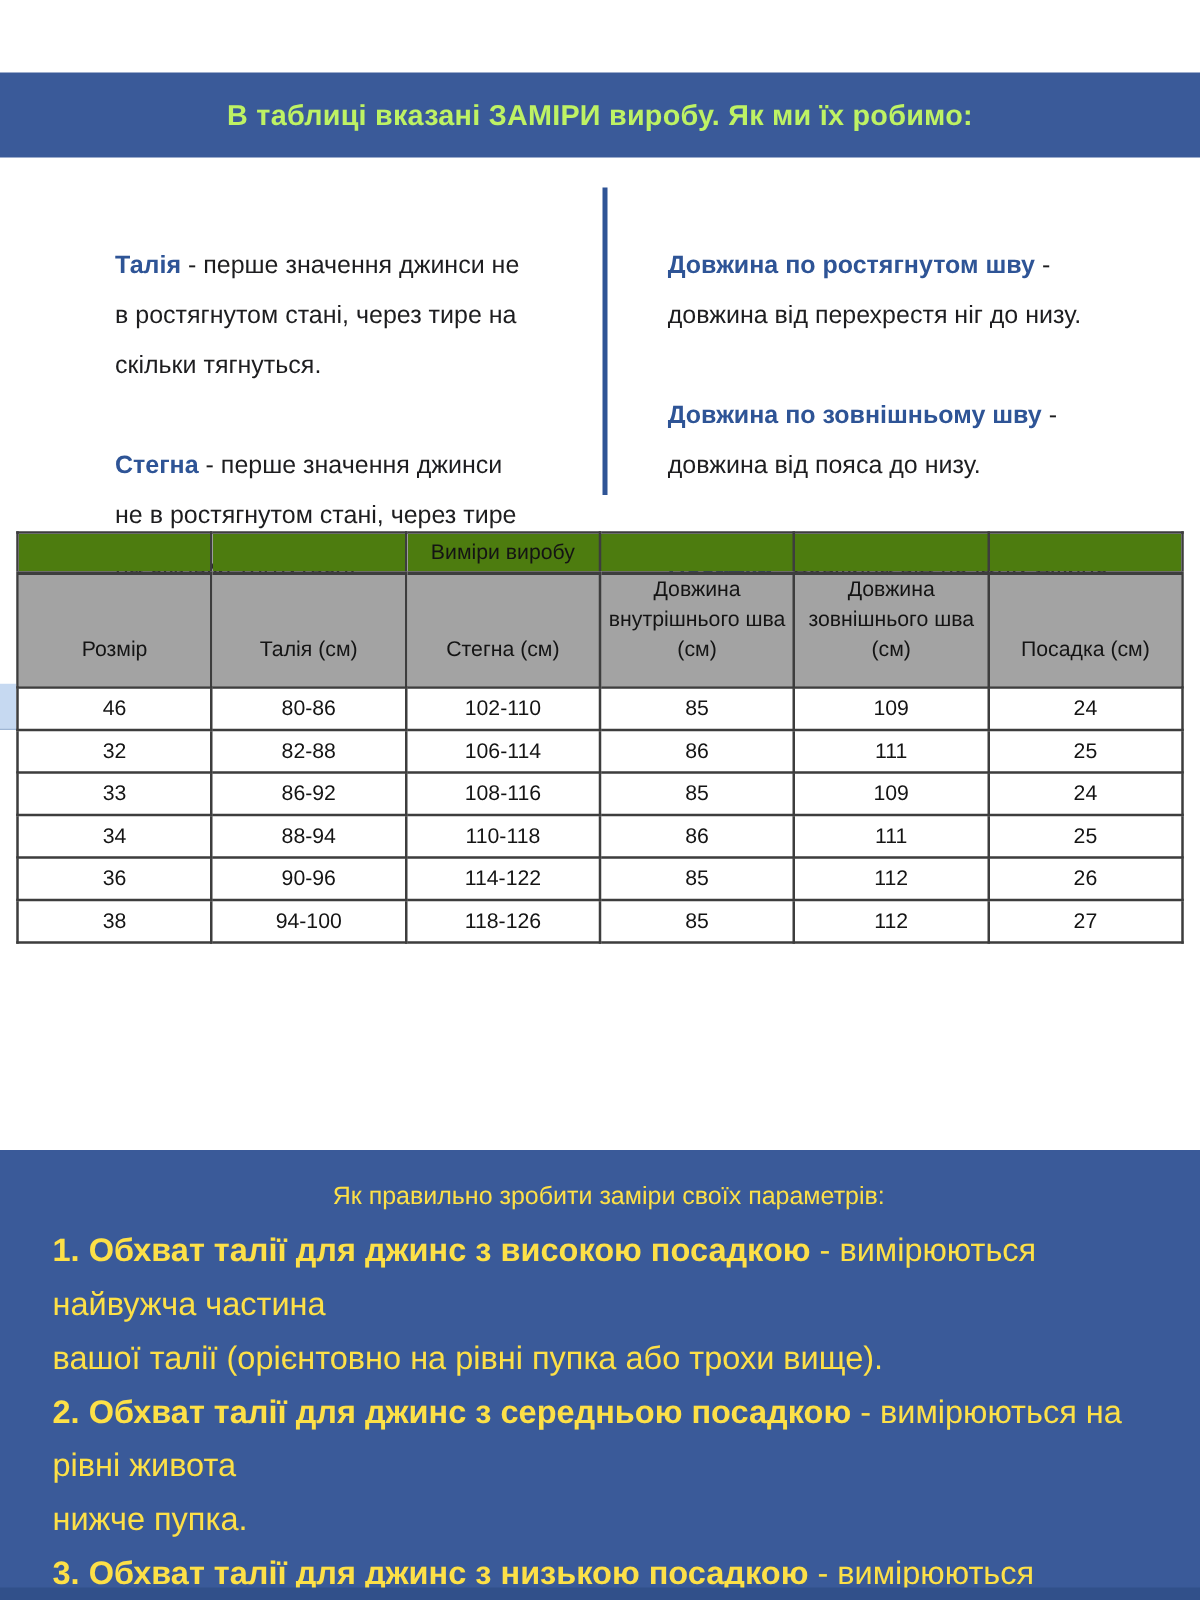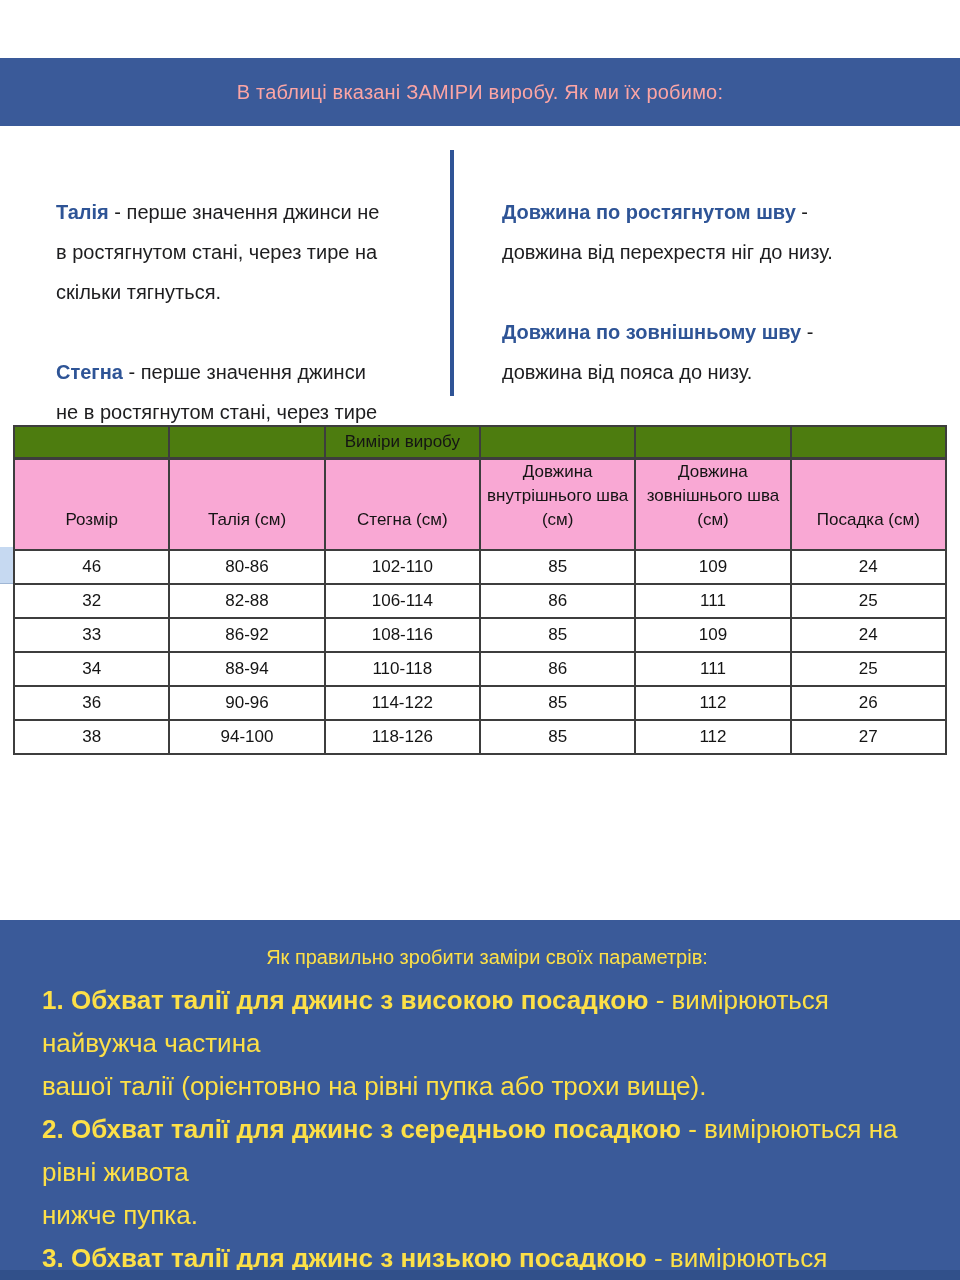--- a/index.html
+++ b/index.html
@@ -15,42 +15,42 @@
 
   
   .banner {
     position: absolute;
     top: 58px; left: 0;
     width: 960px; height: 68px;
     background: #3a5a99;
     display: flex; align-items: center; justify-content: center;
   }
   .banner h1 {
-    color: #fca5a5;
-    font-size: 20px;
-    font-weight: normal;
+    color: #bef264;
+    font-size: 23px;
+    font-weight: bold;
     letter-spacing: 0.2px;
   }
 
   
   .definitions {
     position: absolute;
     top: 148px; left: 0;
     width: 960px; height: 254px;
     display: flex;
   }
   .def-col {
     font-size: 20px;
     line-height: 40px;
     color: #1d1d1f;
     white-space: pre-line;
     padding-top: 4px;
   }
   .def-col p { margin: 0; }
-  .def-left  { margin-left: 56px; width: 394px; }
+  .def-left  { margin-left: 92px; width: 394px; }
   .def-right { margin-left: 48px; width: 430px; }
   .v-divider {
     width: 4px;
     height: 246px;
     margin-top: 2px;
     background: #2f5496;
     flex: 0 0 auto;
   }
   .term { color: #2e5496; font-weight: bold; }
 
@@ -70,21 +70,21 @@
     overflow: hidden;
   }
   .title-row td {
     height: 32px;
     background: #4d7c0f;
     border-bottom-width: 3px;
     font-size: 17px;
   }
   .header-row th {
     height: 88px;
-    background: #f9a8d4;
+    background: #a3a3a3;
     vertical-align: bottom;
     padding-bottom: 17px;
     font-weight: normal;
     font-size: 17px;
     line-height: 24px;
   }
   .data-row td {
     height: 34px;
     background: #ffffff;
     vertical-align: middle;

